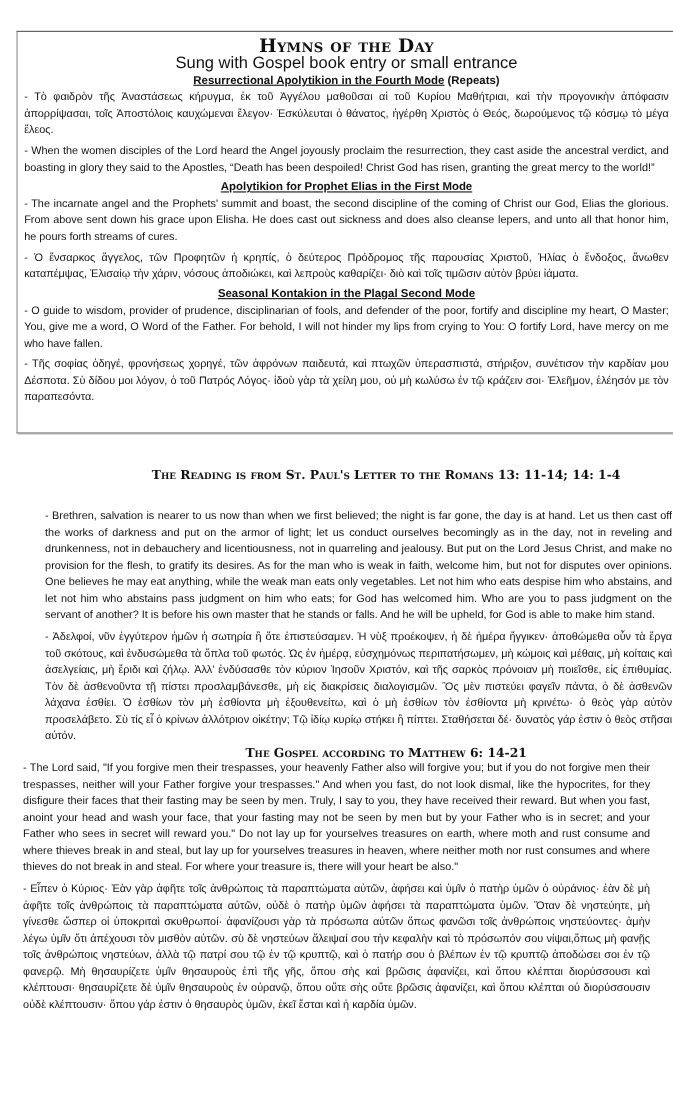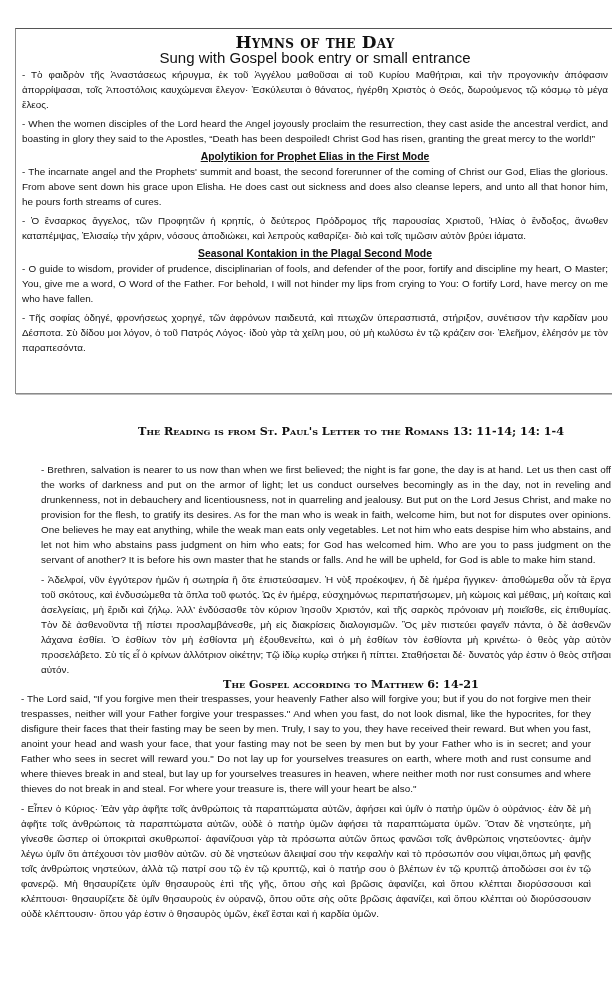--- a/index.html
+++ b/index.html
@@ -34,25 +34,26 @@
   .section-body { position: absolute; left: 21px; width: 570px; }
   .section-body p.txt { margin-bottom: 5px; }
 </style>
 </head>
 <body>
 
 <div class="hymn-box">
   <div class="box-title">Hymns of the Day</div>
   <div class="box-subtitle">Sung with Gospel book entry or small entrance</div>
 
+  <div class="hymn-heading"><span class="ul">Resurrectional Apolytikion in the Fourth Mode</span><span> (Repeats)</span></div>
   <p class="txt">- Τὸ φαιδρὸν τῆς Ἀναστάσεως κήρυγμα, ἐκ τοῦ Ἀγγέλου μαθοῦσαι αἱ τοῦ Κυρίου Μαθήτριαι, καὶ τὴν προγονικὴν ἀπόφασιν ἀπορρίψασαι, τοῖς Ἀποστόλοις καυχώμεναι ἔλεγον· Ἐσκύλευται ὁ θάνατος, ἠγέρθη Χριστὸς ὁ Θεός, δωρούμενος τῷ κόσμῳ τὸ μέγα ἔλεος.</p>
   <p class="txt">- When the women disciples of the Lord heard the Angel joyously proclaim the resurrection, they cast aside the ancestral verdict, and boasting in glory they said to the Apostles, “Death has been despoiled! Christ God has risen, granting the great mercy to the world!”</p>
 
   <div class="hymn-heading"><span class="ul">Apolytikion for Prophet Elias in the First Mode</span><span></span></div>
-  <p class="txt">- The incarnate angel and the Prophets' summit and boast, the second forerunner of the coming of Christ our God, Elias the glorious. From above sent down his grace upon Elisha. He does cast out sickness and does also cleanse lepers, and unto all that honor him, he pours forth streams of cures.</p>
+  <p class="txt">- The incarnate angel and the Prophets' summit and boast, the second discipline of the coming of Christ our God, Elias the glorious. From above sent down his grace upon Elisha. He does cast out sickness and does also cleanse lepers, and unto all that honor him, he pours forth streams of cures.</p>
   <p class="txt">- Ὁ ἔνσαρκος ἄγγελος, τῶν Προφητῶν ἡ κρηπίς, ὁ δεύτερος Πρόδρομος τῆς παρουσίας Χριστοῦ, Ἠλίας ὁ ἔνδοξος, ἄνωθεν καταπέμψας, Ἐλισαίῳ τὴν χάριν, νόσους ἀποδιώκει, καὶ λεπροὺς καθαρίζει· διὸ καὶ τοῖς τιμῶσιν αὐτὸν βρύει ἰάματα.</p>
 
   <div class="hymn-heading"><span class="ul">Seasonal Kontakion in the Plagal Second Mode</span><span></span></div>
   <p class="txt">- O guide to wisdom, provider of prudence, disciplinarian of fools, and defender of the poor, fortify and discipline my heart, O Master; You, give me a word, O Word of the Father. For behold, I will not hinder my lips from crying to You: O fortify Lord, have mercy on me who have fallen.</p>
   <p class="txt">- Τῆς σοφίας ὁδηγέ, φρονήσεως χορηγέ, τῶν ἀφρόνων παιδευτά, καὶ πτωχῶν ὑπερασπιστά, στήριξον, συνέτισον τὴν καρδίαν μου Δέσποτα. Σὺ δίδου μοι λόγον, ὁ τοῦ Πατρός Λόγος· ἰδοὺ γὰρ τὰ χείλη μου, οὐ μὴ κωλύσω ἐν τῷ κράζειν σοι· Ἐλεῆμον, ἐλέησόν με τὸν παραπεσόντα.</p>
 </div>
 
 <div class="section-title" style="top:424px;">The Reading is from St. Paul's Letter to the Romans 13: 11-14; 14: 1-4</div>
 <div class="section-body" style="top:462px;margin-left:20px;">
   <p class="txt">- Brethren, salvation is nearer to us now than when we first believed; the night is far gone, the day is at hand.  Let us then cast off the works of darkness and put on the armor of light; let us conduct ourselves becomingly as in the day, not in reveling and drunkenness, not in debauchery and licentiousness, not in quarreling and jealousy.  But put on the Lord Jesus Christ, and make no provision for the flesh, to gratify its desires. As for the man who is weak in faith, welcome him, but not for disputes over opinions.  One believes he may eat anything, while the weak man eats only vegetables.  Let not him who eats despise him who abstains, and let not him who abstains pass judgment on him who eats; for God has welcomed him.  Who are you to pass judgment on the servant of another?  It is before his own master that he stands or falls.  And he will be upheld, for God is able to make him stand.</p>

